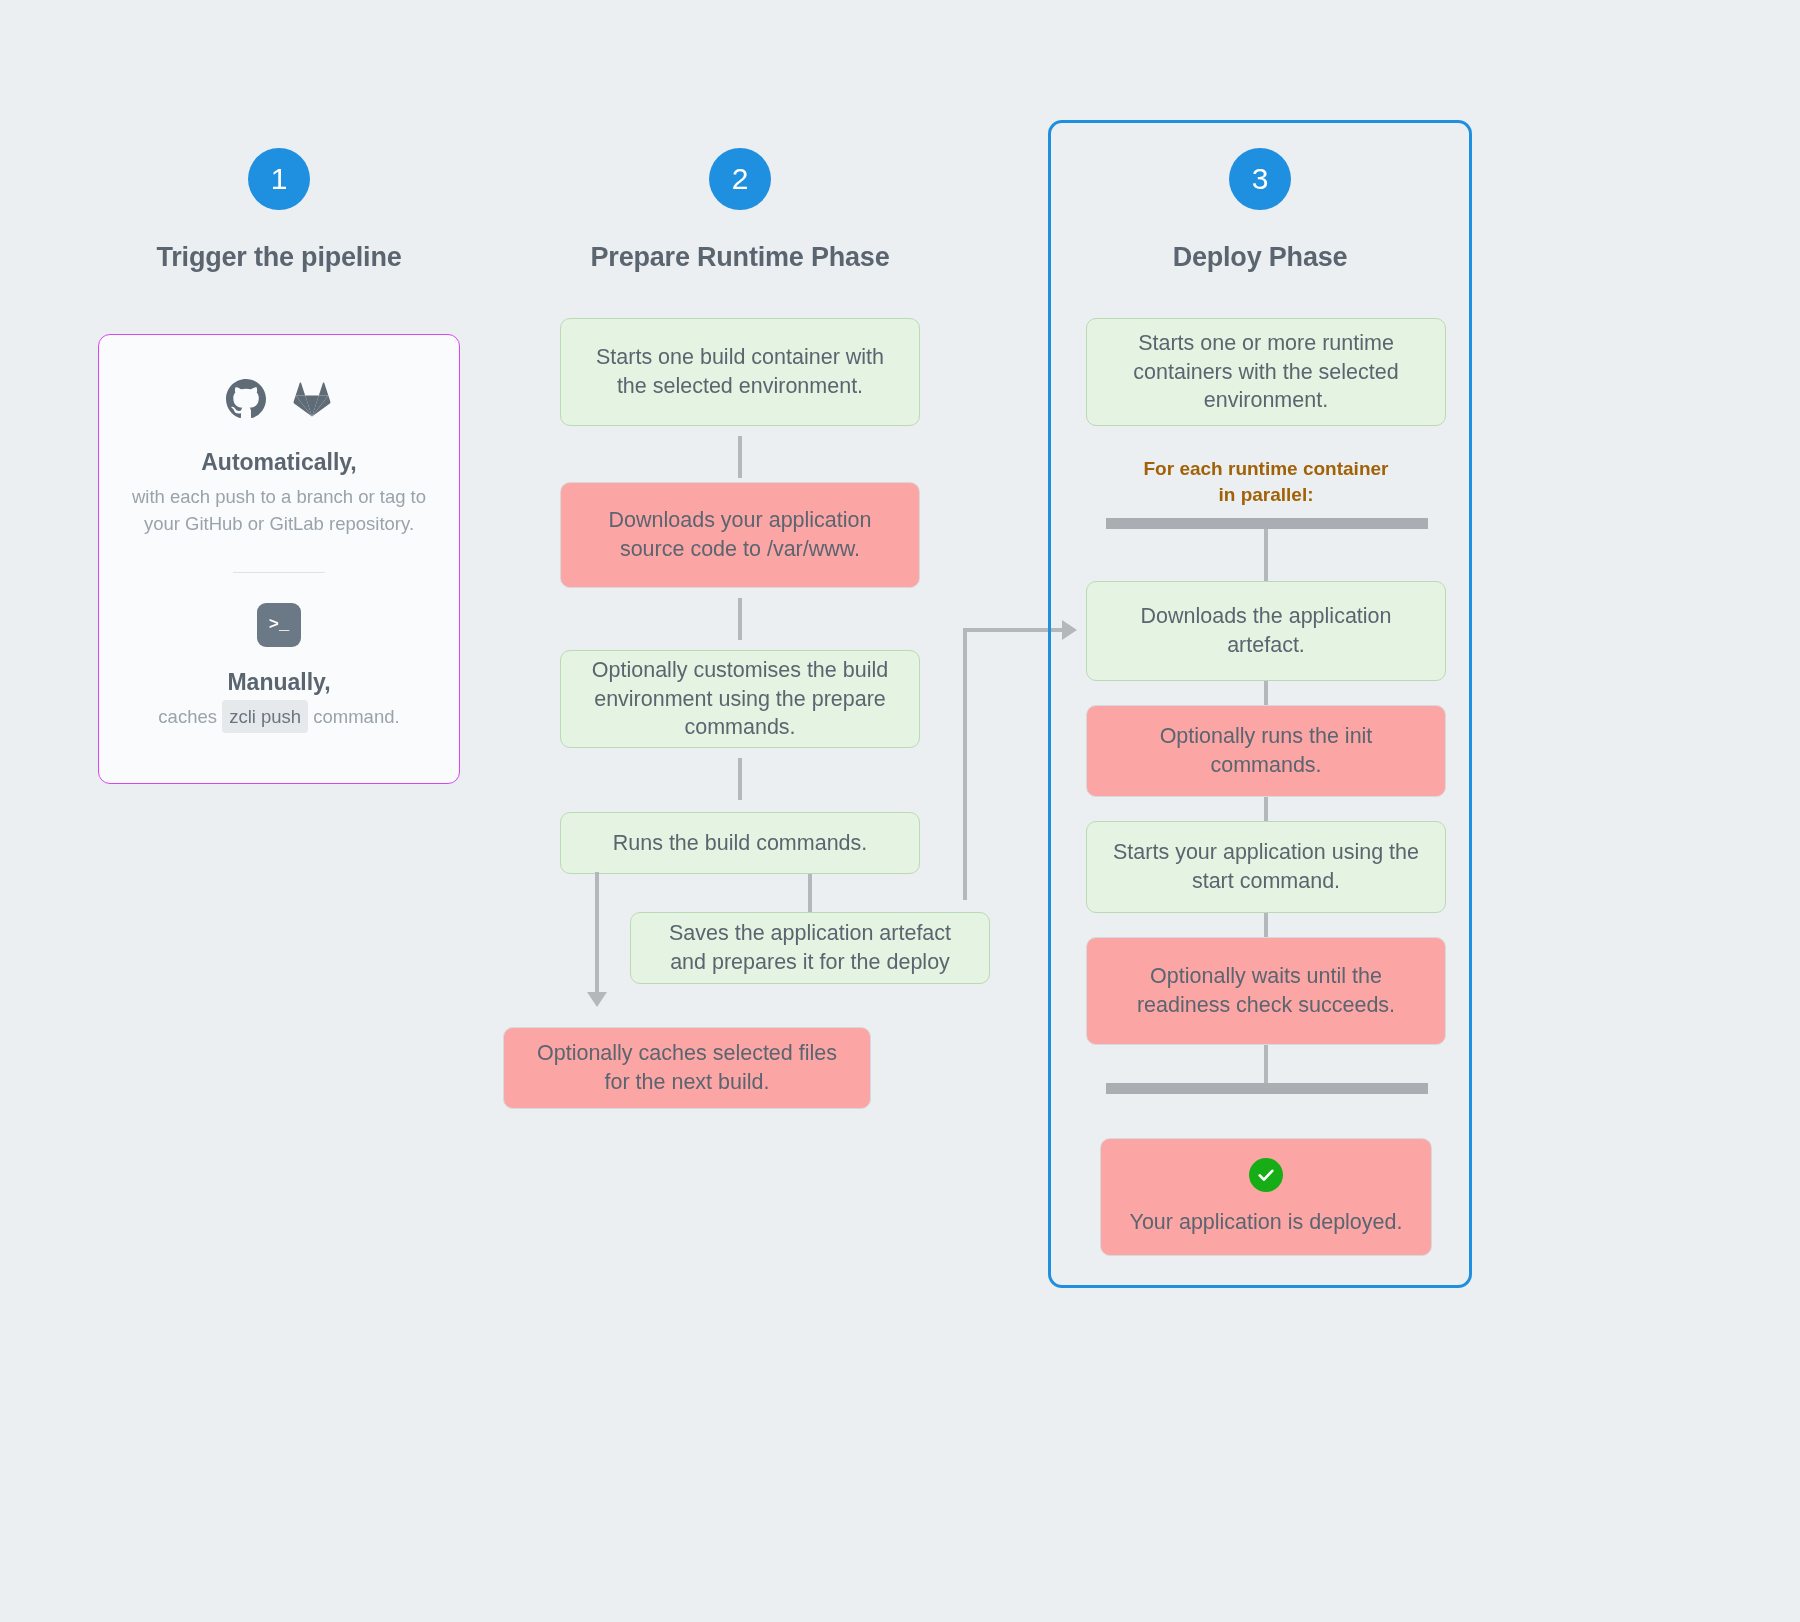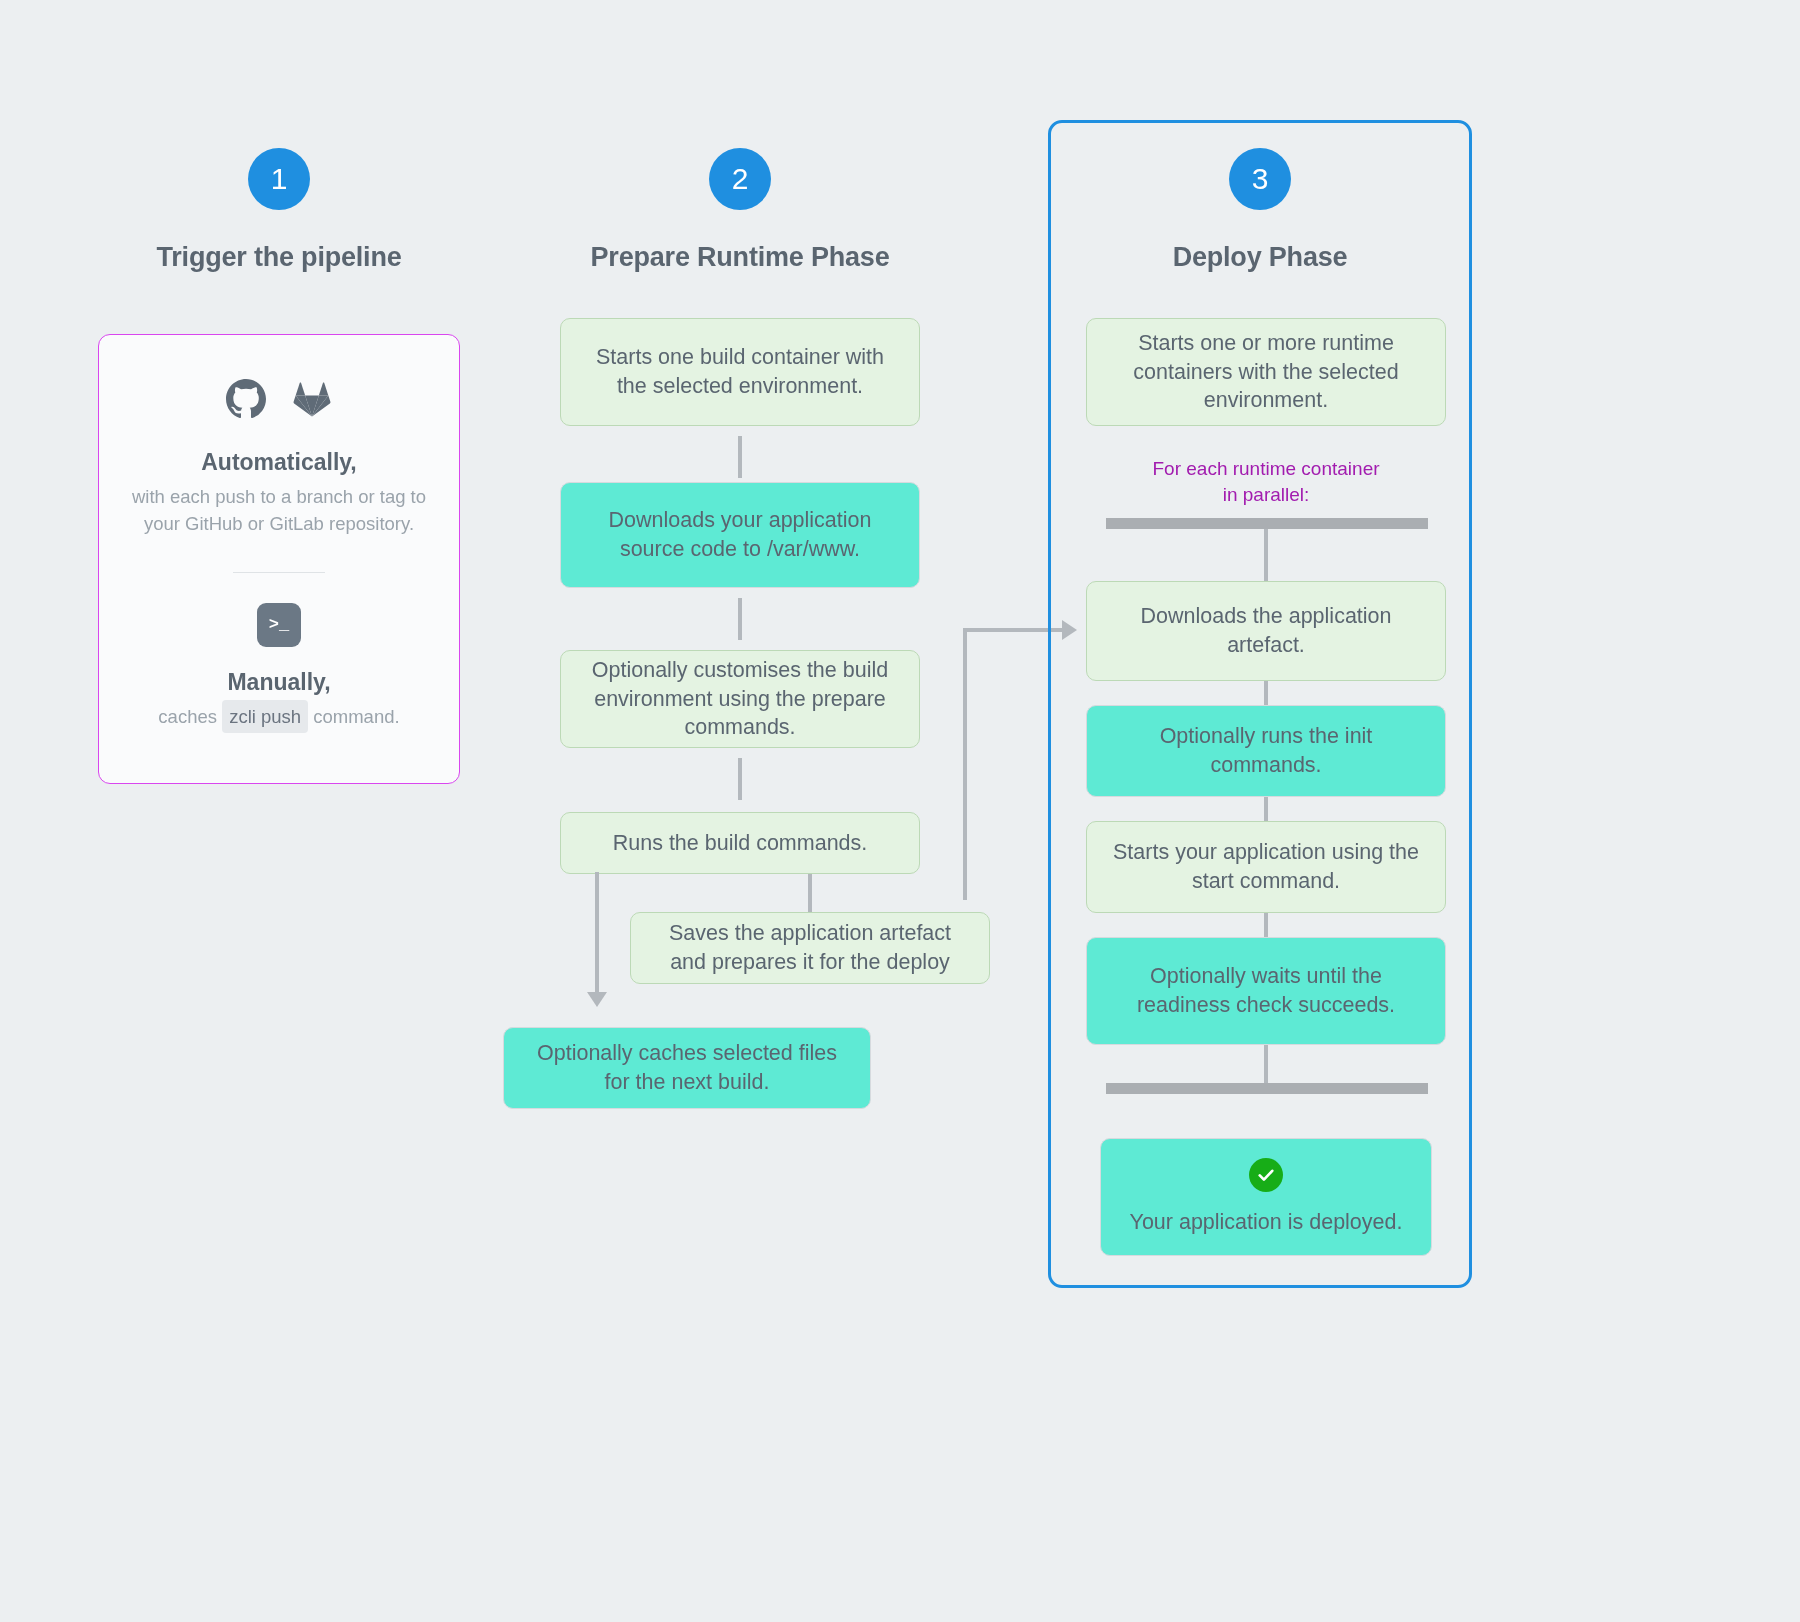--- a/index.html
+++ b/index.html
@@ -51,21 +51,21 @@
     font-weight: bold;
     color: #5a6570;
     margin-top: 32px;
     letter-spacing: -0.2px;
   }
 
   
   .box {
     border-radius: 10px;
     border: 1px solid #d6dade;
-    background: #5eead4;
+    background: #fca5a5;
     box-sizing: border-box;
     display: flex;
     align-items: center;
     justify-content: center;
     text-align: center;
     font-size: 21.5px;
     line-height: 1.33;
     color: #5a6570;
     padding: 14px 18px;
   }
@@ -178,21 +178,22 @@
     border-radius: 14px;
     box-sizing: border-box;
   }
 
   .parallel-label {
     position: absolute;
     width: 100%;
     text-align: center;
     font-size: 19px;
     line-height: 1.35;
-    color: #a21caf;
+    color: #a16207;
+    font-weight: bold;
   }
 
   .check-circle {
     width: 34px;
     height: 34px;
     border-radius: 50%;
     background: #17ad17;
     display: flex;
     align-items: center;
     justify-content: center;

